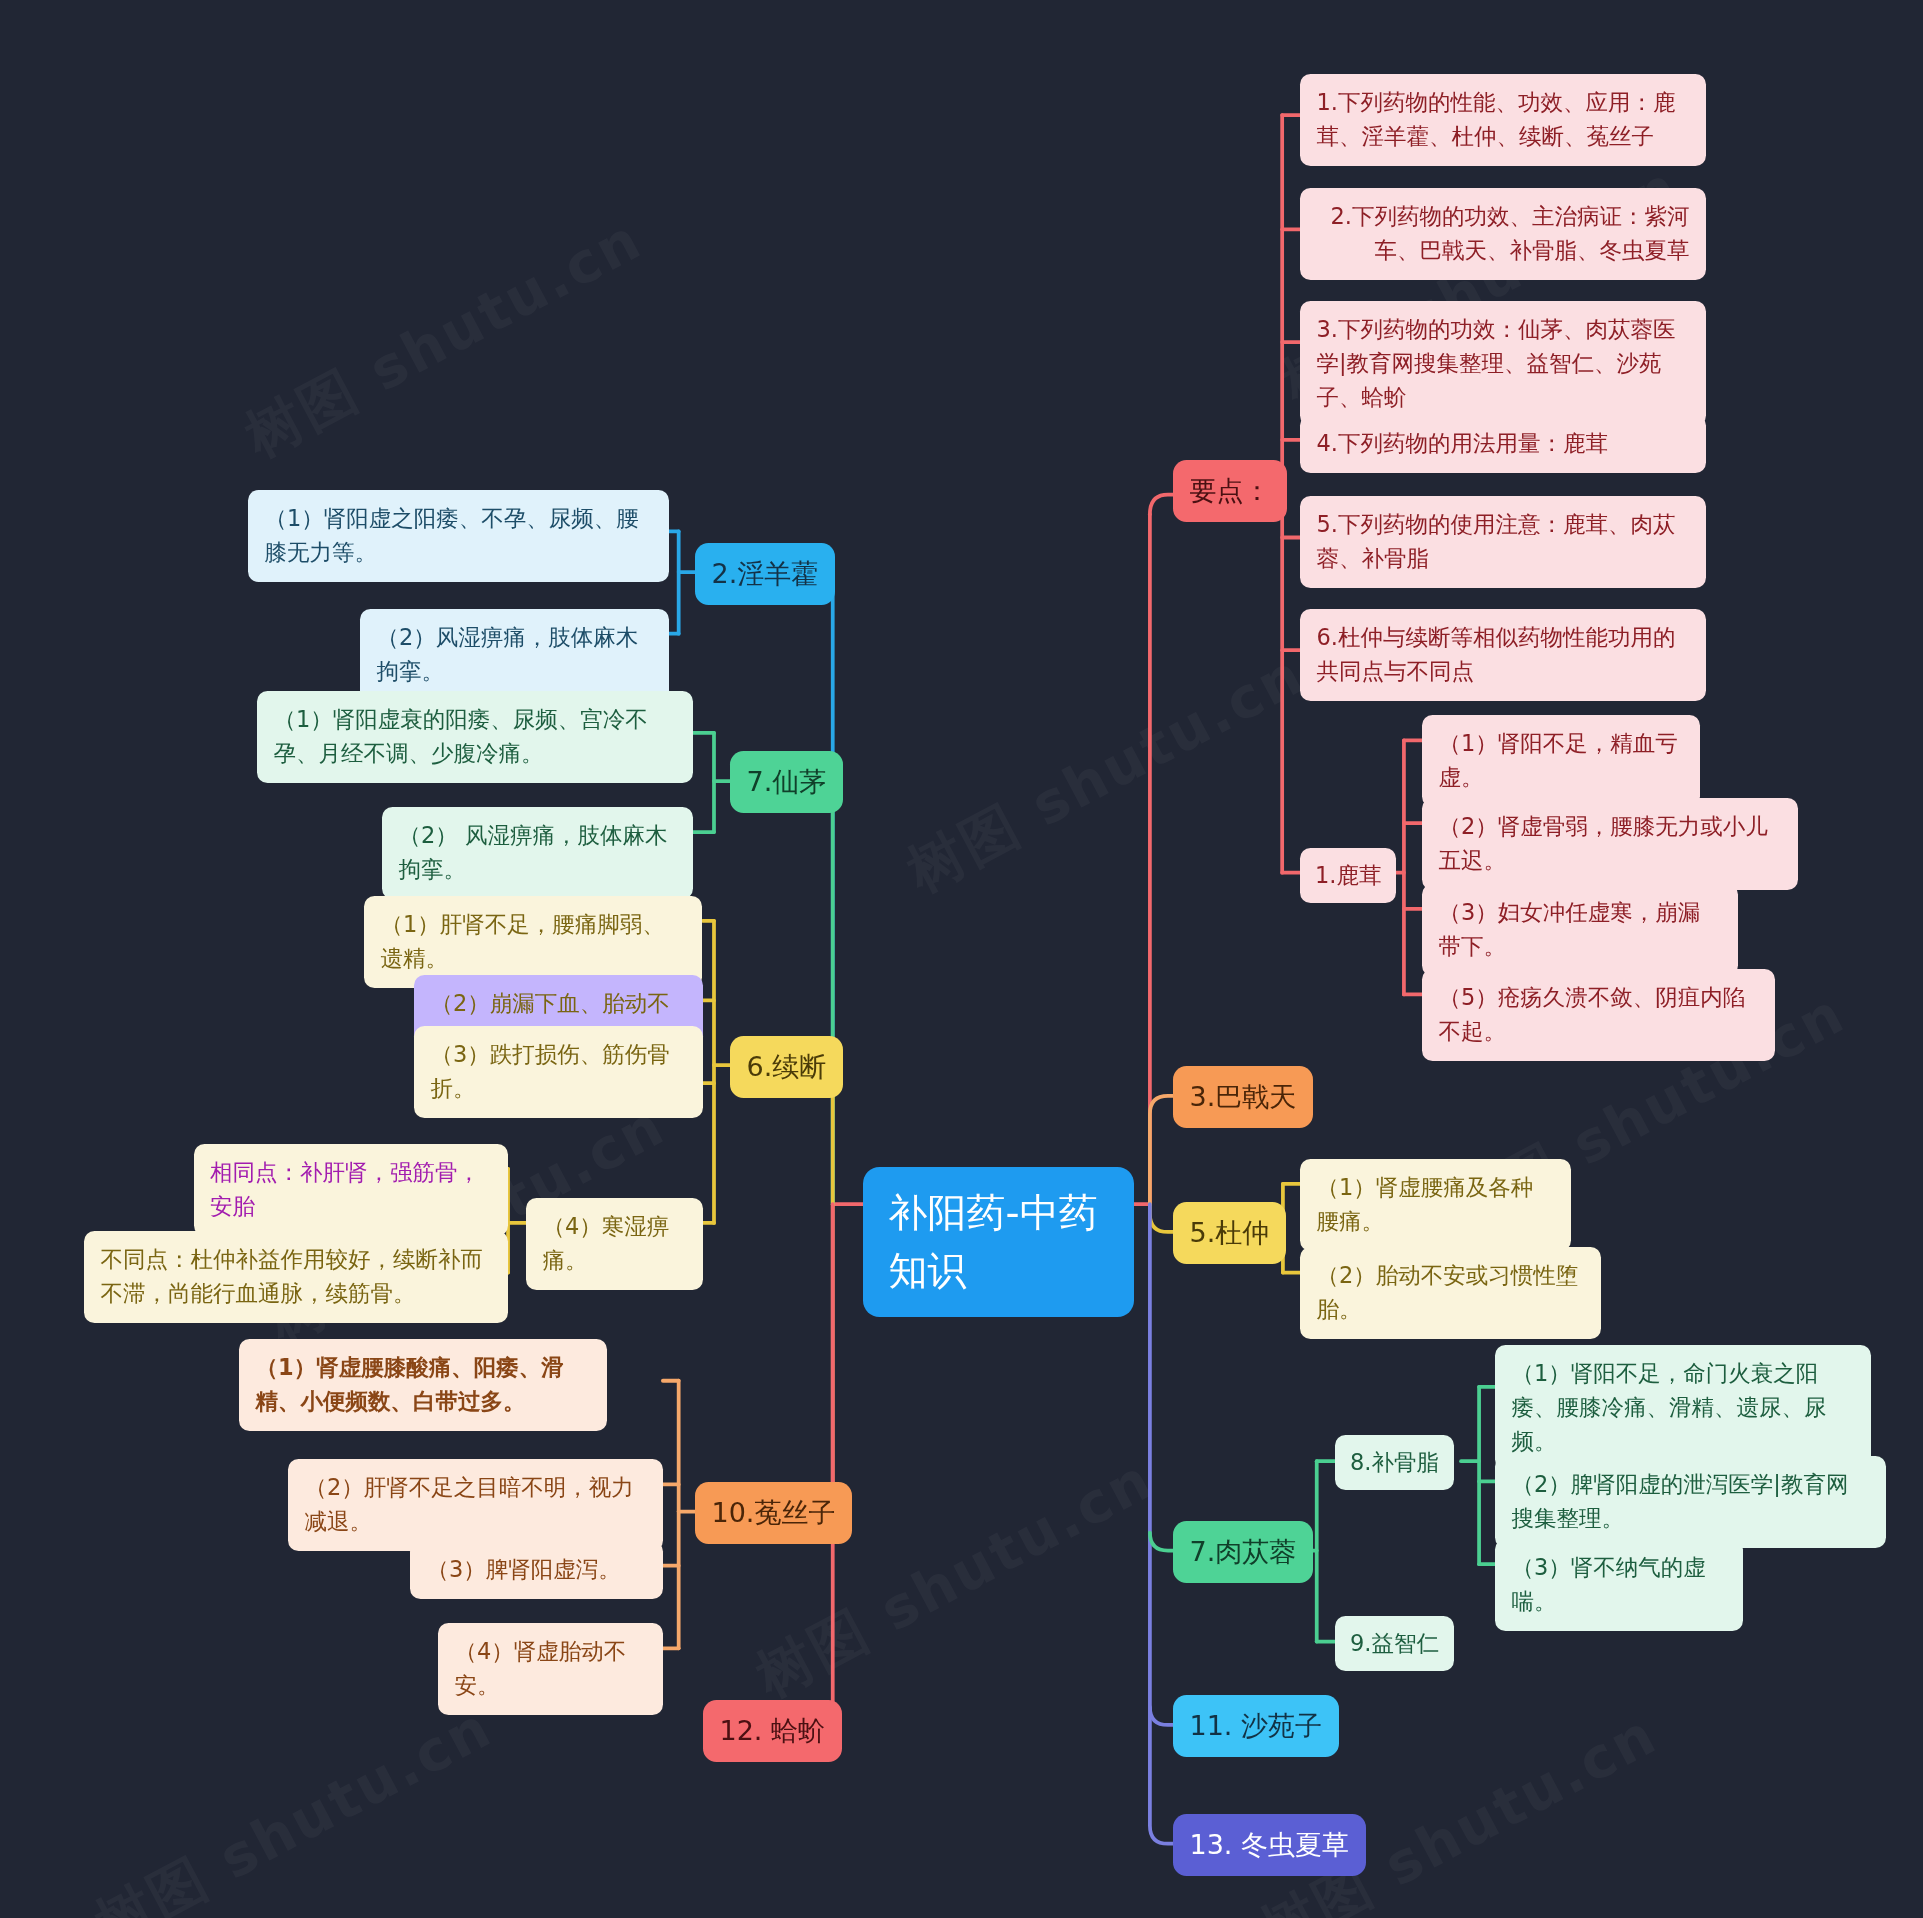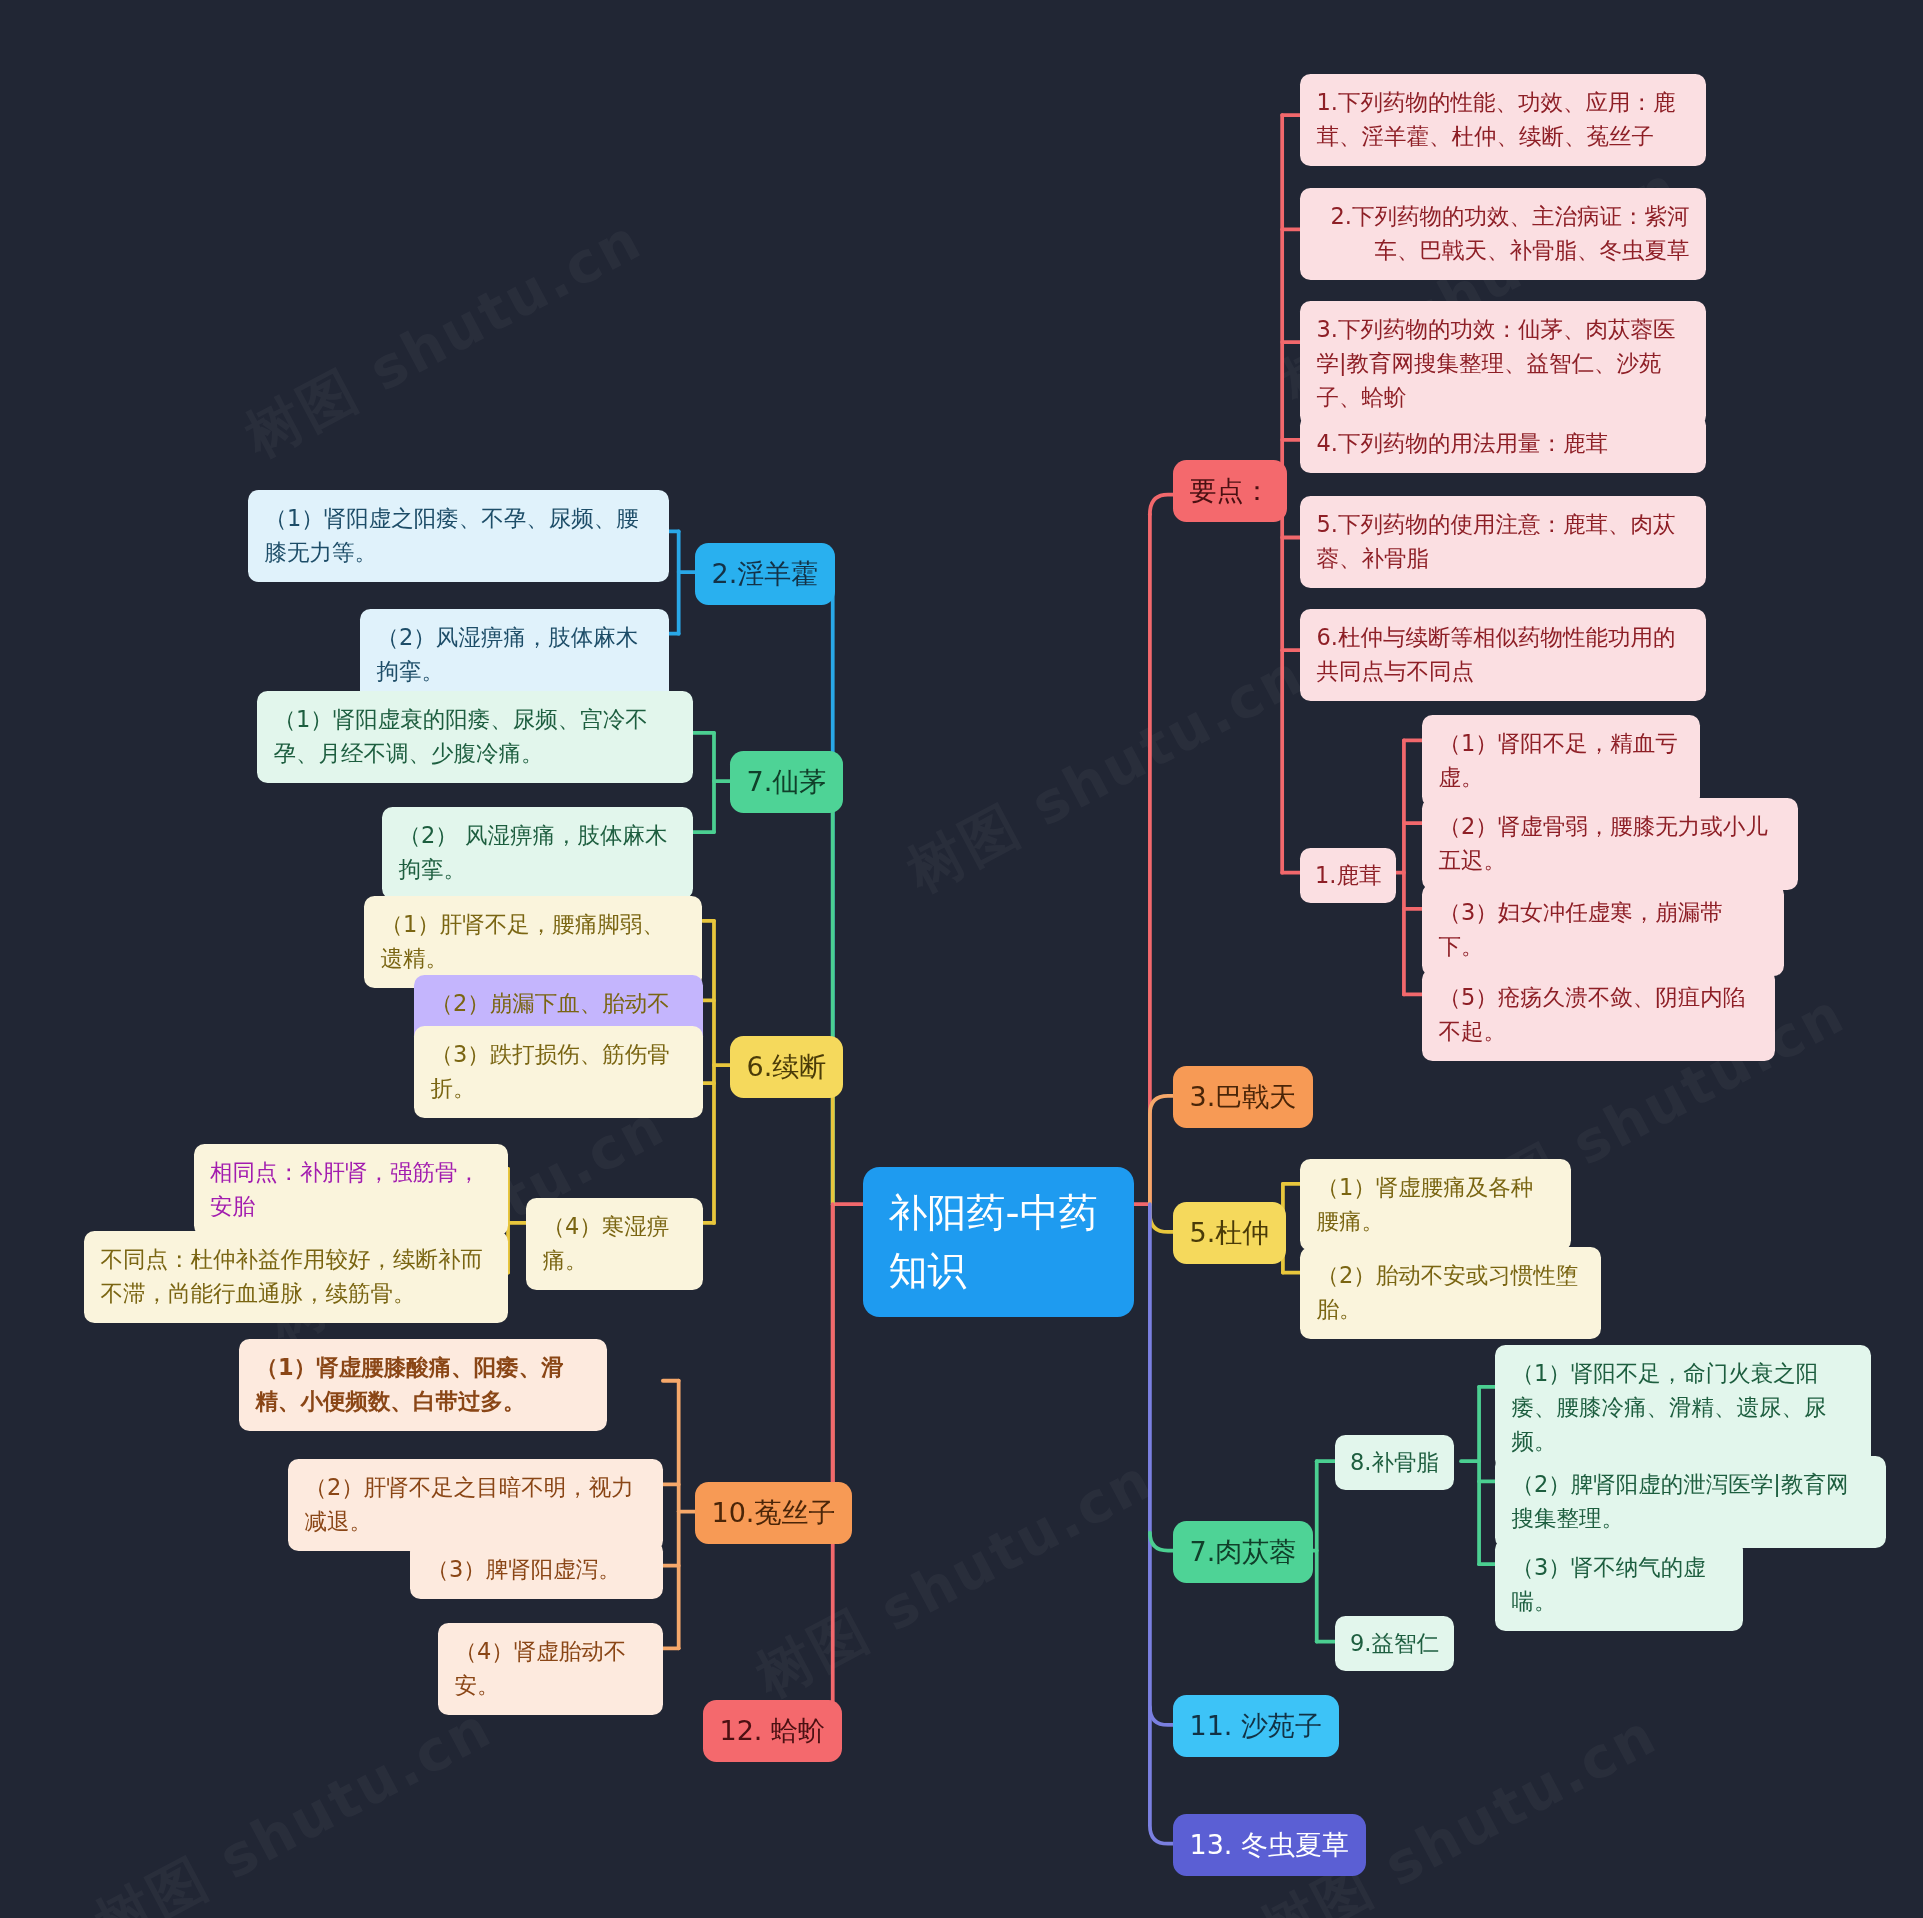--- a/index.html
+++ b/index.html
@@ -123,21 +123,21 @@
       <div class="node lvl1" style="left: 1173px; top: 1814px; background: rgb(91, 95, 212); color: rgb(255, 255, 255);">13. 冬虫夏草</div>
       <div class="node leaf" style="left: 1300px; top: 74px; width: 406px; background: rgb(251, 223, 226); color: rgb(142, 31, 38);">1.下列药物的性能、功效、应用：鹿茸、淫羊藿、杜仲、续断、菟丝子</div>
       <div class="node leaf" style="left: 1300px; top: 188px; width: 406px; background: rgb(251, 223, 226); color: rgb(142, 31, 38); text-align: right;">2.下列药物的功效、主治病证：紫河车、巴戟天、补骨脂、冬虫夏草</div>
       <div class="node leaf" style="left: 1300px; top: 301px; width: 406px; background: rgb(251, 223, 226); color: rgb(142, 31, 38);">3.下列药物的功效：仙茅、肉苁蓉医学|教育网搜集整理、益智仁、沙苑子、蛤蚧</div>
       <div class="node leaf" style="left: 1300px; top: 415px; width: 406px; background: rgb(251, 223, 226); color: rgb(142, 31, 38);">4.下列药物的用法用量：鹿茸</div>
       <div class="node leaf" style="left: 1300px; top: 496px; width: 406px; background: rgb(251, 223, 226); color: rgb(142, 31, 38);">5.下列药物的使用注意：鹿茸、肉苁蓉、补骨脂</div>
       <div class="node leaf" style="left: 1300px; top: 609px; width: 406px; background: rgb(251, 223, 226); color: rgb(142, 31, 38);">6.杜仲与续断等相似药物性能功用的共同点与不同点</div>
       <div class="node small" style="left: 1300px; top: 848px; background: rgb(251, 223, 226); color: rgb(142, 31, 38);">1.鹿茸</div>
       <div class="node leaf" style="left: 1422px; top: 715px; width: 278px; background: rgb(251, 223, 226); color: rgb(142, 31, 38);">（1）肾阳不足，精血亏虚。</div>
       <div class="node leaf" style="left: 1422px; top: 798px; width: 376px; background: rgb(251, 223, 226); color: rgb(142, 31, 38);">（2）肾虚骨弱，腰膝无力或小儿五迟。</div>
-      <div class="node leaf" style="left: 1422px; top: 884px; width: 362px; background: rgb(251, 223, 226); color: rgb(142, 31, 38);">（3）妇女冲任虚寒，崩漏带下。</div>
+      <div class="node leaf" style="left: 1422px; top: 884px; width: 316px; background: rgb(251, 223, 226); color: rgb(142, 31, 38);">（3）妇女冲任虚寒，崩漏带下。</div>
       <div class="node leaf" style="left: 1422px; top: 969px; width: 353px; background: rgb(251, 223, 226); color: rgb(142, 31, 38);">（5）疮疡久溃不敛、阴疽内陷不起。</div>
       <div class="node leaf" style="left: 1300px; top: 1159px; width: 271px; background: rgb(250, 244, 220); color: rgb(122, 101, 18);">（1）肾虚腰痛及各种腰痛。</div>
       <div class="node leaf" style="left: 1300px; top: 1247px; width: 301px; background: rgb(250, 244, 220); color: rgb(122, 101, 18);">（2）胎动不安或习惯性堕胎。</div>
       <div class="node small" style="left: 1335px; top: 1435px; background: rgb(226, 246, 236); color: rgb(29, 94, 63);">8.补骨脂</div>
       <div class="node small" style="left: 1335px; top: 1616px; background: rgb(226, 246, 236); color: rgb(29, 94, 63);">9.益智仁</div>
       <div class="node leaf" style="left: 1495px; top: 1345px; width: 376px; background: rgb(226, 246, 236); color: rgb(29, 94, 63);">（1）肾阳不足，命门火衰之阳痿、腰膝冷痛、滑精、遗尿、尿频。</div>
       <div class="node leaf" style="left: 1495px; top: 1456px; width: 391px; background: rgb(226, 246, 236); color: rgb(29, 94, 63);">（2）脾肾阳虚的泄泻医学|教育网搜集整理。</div>
       <div class="node leaf" style="left: 1495px; top: 1539px; width: 248px; background: rgb(226, 246, 236); color: rgb(29, 94, 63);">（3）肾不纳气的虚喘。</div>
       <div class="node lvl1" style="left: 695px; top: 543px; background: rgb(41, 176, 239); color: rgb(20, 50, 71);">2.淫羊藿</div>
       <div class="node lvl1" style="left: 730px; top: 751px; background: rgb(78, 211, 150); color: rgb(16, 64, 42);">7.仙茅</div>

